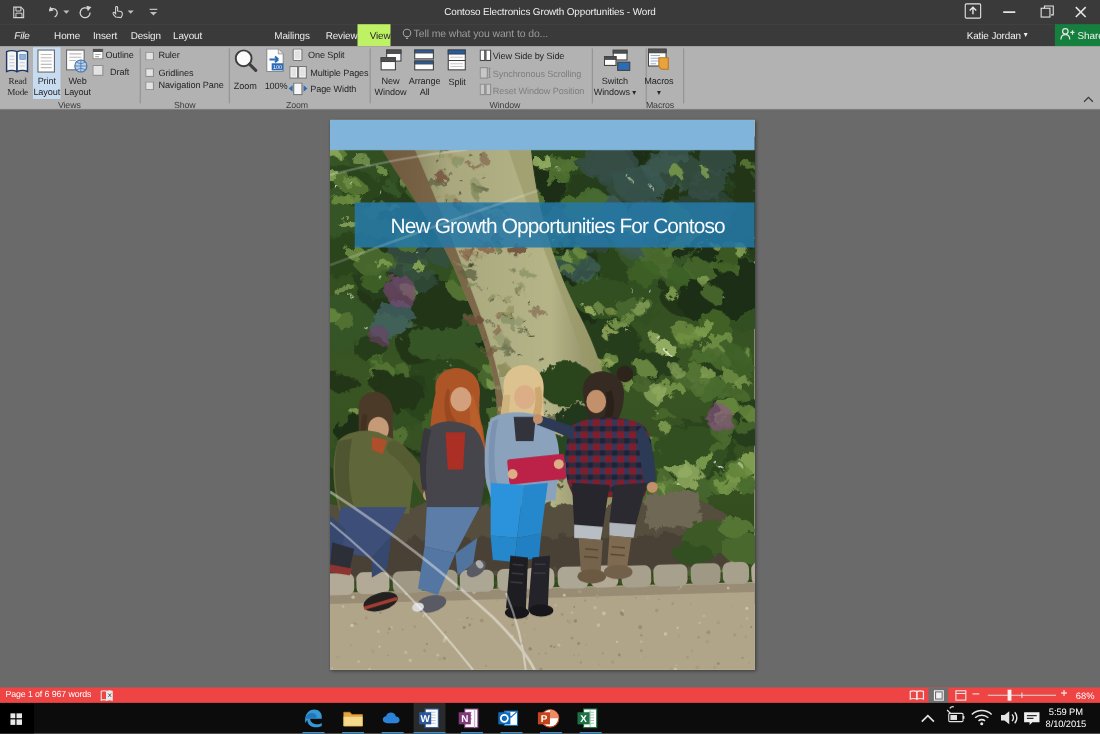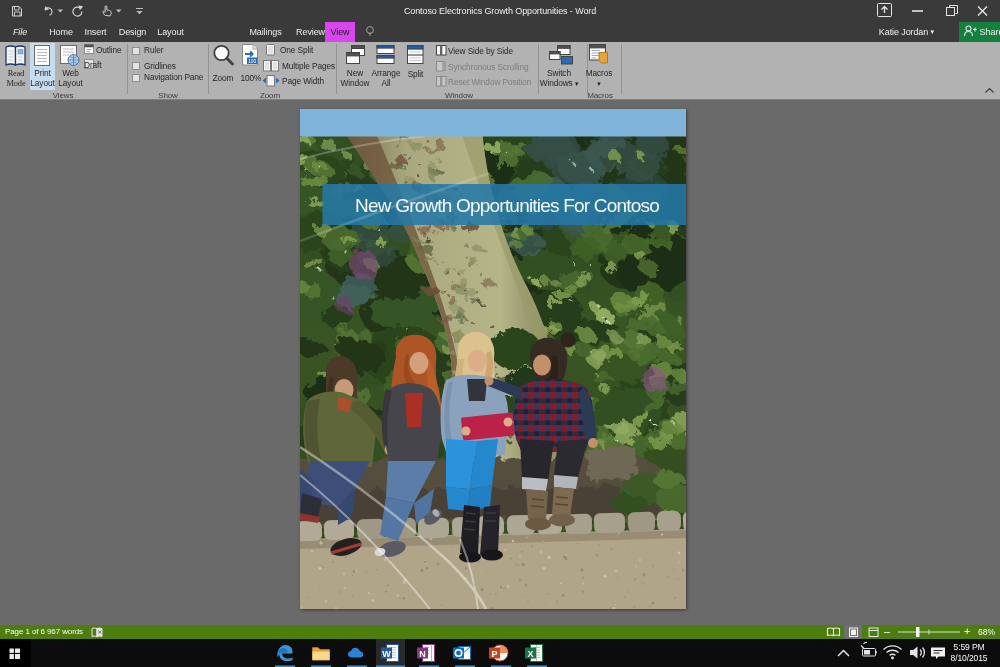--- a/index.html
+++ b/index.html
@@ -4,33 +4,33 @@
 <style>
   * { margin:0; padding:0; box-sizing:border-box; }
   html,body { width:1000px; height:667px; overflow:hidden; font-family:"Liberation Sans", sans-serif; -webkit-font-smoothing:antialiased; }
   #app { position:relative; width:1000px; height:667px; background:#6a6a6a; }
   
   #titlebar { position:absolute; left:0; top:0; width:1000px; height:22px; background:#3a3a3a; color:#e8e8e8; }
   #title { position:absolute; left:0; top:0; width:100%; height:22px; text-align:center; font-size:9px; letter-spacing:-0.1px; line-height:22px; color:#f0f0f0; }
   
   #tabrow { position:absolute; left:0; top:22px; width:1000px; height:20px; background:#3a3a3a; }
   .tab { position:absolute; top:0; height:20px; line-height:20px; font-size:9px; letter-spacing:-0.1px; color:#ededed; text-align:center; }
-  #tab-view { background:#d946ef; color:#262626; }
+  #tab-view { background:#bef264; color:#262626;text-align:right; }
   
   #ribbon { position:absolute; left:0; top:42px; width:1000px; height:58px; background:#b2b2b2; border-bottom:1px solid #7f7f7f; font-size:8.3px; letter-spacing:-0.1px; color:#262626; }
   .gsep { position:absolute; top:2px; height:50px; width:1px; background:#929292; }
   .glabel { position:absolute; top:49px; height:11px; font-size:8px; color:#3c3c3c; text-align:center; }
   .btn { position:absolute; text-align:center; color:#262626; }
   .cbrow { position:absolute; height:12px; font-size:8.3px; color:#262626; white-space:nowrap; }
   .cb { display:inline-block; width:8px; height:8px; background:#e3e3e3; border:1px solid #8e8e8e; vertical-align:-1.5px; margin-right:4px; }
   
   #docarea { position:absolute; left:0; top:101px; width:1000px; height:524px; background:#6a6a6a; overflow:hidden; }
   #page { position:absolute; left:300px; top:8px; width:386px; height:500px; background:#fef9c3; box-shadow:1px 1px 3px rgba(0,0,0,.45); }
   
-  #statusbar { position:absolute; left:0; top:625px; width:1000px; height:14px; background:#4d7c0f; color:#ffffff; font-size:10.5px; }
+  #statusbar { position:absolute; left:0; top:625px; width:1000px; height:14px; background:#ef4444; color:#ffffff; font-size:10.5px; }
   
   #taskbar { position:absolute; left:0; top:639px; width:1000px; height:28px; background:#0c0c0c; }
   #search { position:absolute; left:31px; top:0; width:237px; height:28px; background:#2d2d2d; }
 </style>
 </head>
 <body>
 <div id="app">
   <div id="titlebar">
     <svg width="1000" height="22" style="position:absolute;left:0;top:0">
       <g fill="none" stroke="#d4d4d4" stroke-width="1">
@@ -74,20 +74,21 @@
     <div class="tab" style="left:193px;width:47px;margin-top:28px;">References</div>
     <div class="tab" style="left:247px;width:37px;">Mailings</div>
     <div class="tab" style="left:292px;width:33px;text-align:right;">Review</div>
     <div class="tab" id="tab-view" style="left:325px;width:30px;">View</div>
     <svg width="14" height="20" style="position:absolute;left:363px;top:0">
       <g fill="none" stroke="#a0a0a0" stroke-width="1">
         <circle cx="7" cy="8" r="3.4"></circle>
         <path d="M5.7 11.3 h2.6 M6 13 h2" stroke-width="1"></path>
       </g>
     </svg>
+    <div class="tab" style="left:376px;width:200px;text-align:left;color:#9b9b9b;font-size:9.5px;">Tell me what you want to do...</div>
     <div class="tab" style="left:874px;width:60px;text-align:right;color:#f0f0f0;">Katie Jordan <span style="font-size:7px;vertical-align:1px;">▾</span></div>
     <div style="position:absolute;left:959px;top:0;width:52px;height:20px;background:#15803d;color:#f0f0f0;font-size:9px;line-height:20px;">
       <svg width="14" height="14" style="vertical-align:-3px;margin-left:4px;">
         <g fill="none" stroke="#e4e4e4" stroke-width="1.1">
           <circle cx="5.5" cy="4.5" r="2.5"></circle>
           <path d="M1.5 12 c0-3 2-4.5 4-4.5 c2 0 4 1.5 4 4.5"></path>
           <path d="M10 5.5 h4 M12 3.5 v4"></path>
         </g>
       </svg> Share</div>
   </div>
@@ -119,21 +120,21 @@
     <div class="btn" style="left:56px;top:27px;width:29px;line-height:9.5px;">Web<br>Layout</div>
     <svg width="11" height="10" style="position:absolute;left:84px;top:2px;">
         <rect x="0.5" y="0.5" width="9" height="9" fill="#fdfdfd" stroke="#888"></rect>
         <path d="M0.5 0.5 h9 v2.8 h-9 z" fill="#505050"></path>
         <path d="M2.5 5.5 h5 M2.5 7.5 h3.5" stroke="#aaa" stroke-width="1"></path>
       </svg>
     <div class="cbrow" style="left:96px;top:3px;">Outline</div>
     <svg width="11" height="10" style="position:absolute;left:84px;top:17px;">
         <rect x="0.5" y="0.5" width="9" height="9" fill="#e3e3e3" stroke="#8e8e8e"></rect>
       </svg>
-    <div class="cbrow" style="left:84px;top:18px;">Draft</div>
+    <div class="cbrow" style="left:100px;top:18px;">Draft</div>
     <div class="glabel" style="left:28px;width:70px;">Views</div>
     <div class="gsep" style="left:127px;"></div>
 
     <div class="cbrow" style="left:132px;top:3px;"><span class="cb"></span>Ruler</div>
     <div class="cbrow" style="left:132px;top:18.5px;"><span class="cb"></span>Gridlines</div>
     <div class="cbrow" style="left:132px;top:30px;"><span class="cb"></span>Navigation Pane</div>
     <div class="glabel" style="left:133px;width:70px;">Show</div>
     <div class="gsep" style="left:208px;"></div>
 
     <svg width="130" height="25" style="position:absolute;left:211px;top:2px;">

